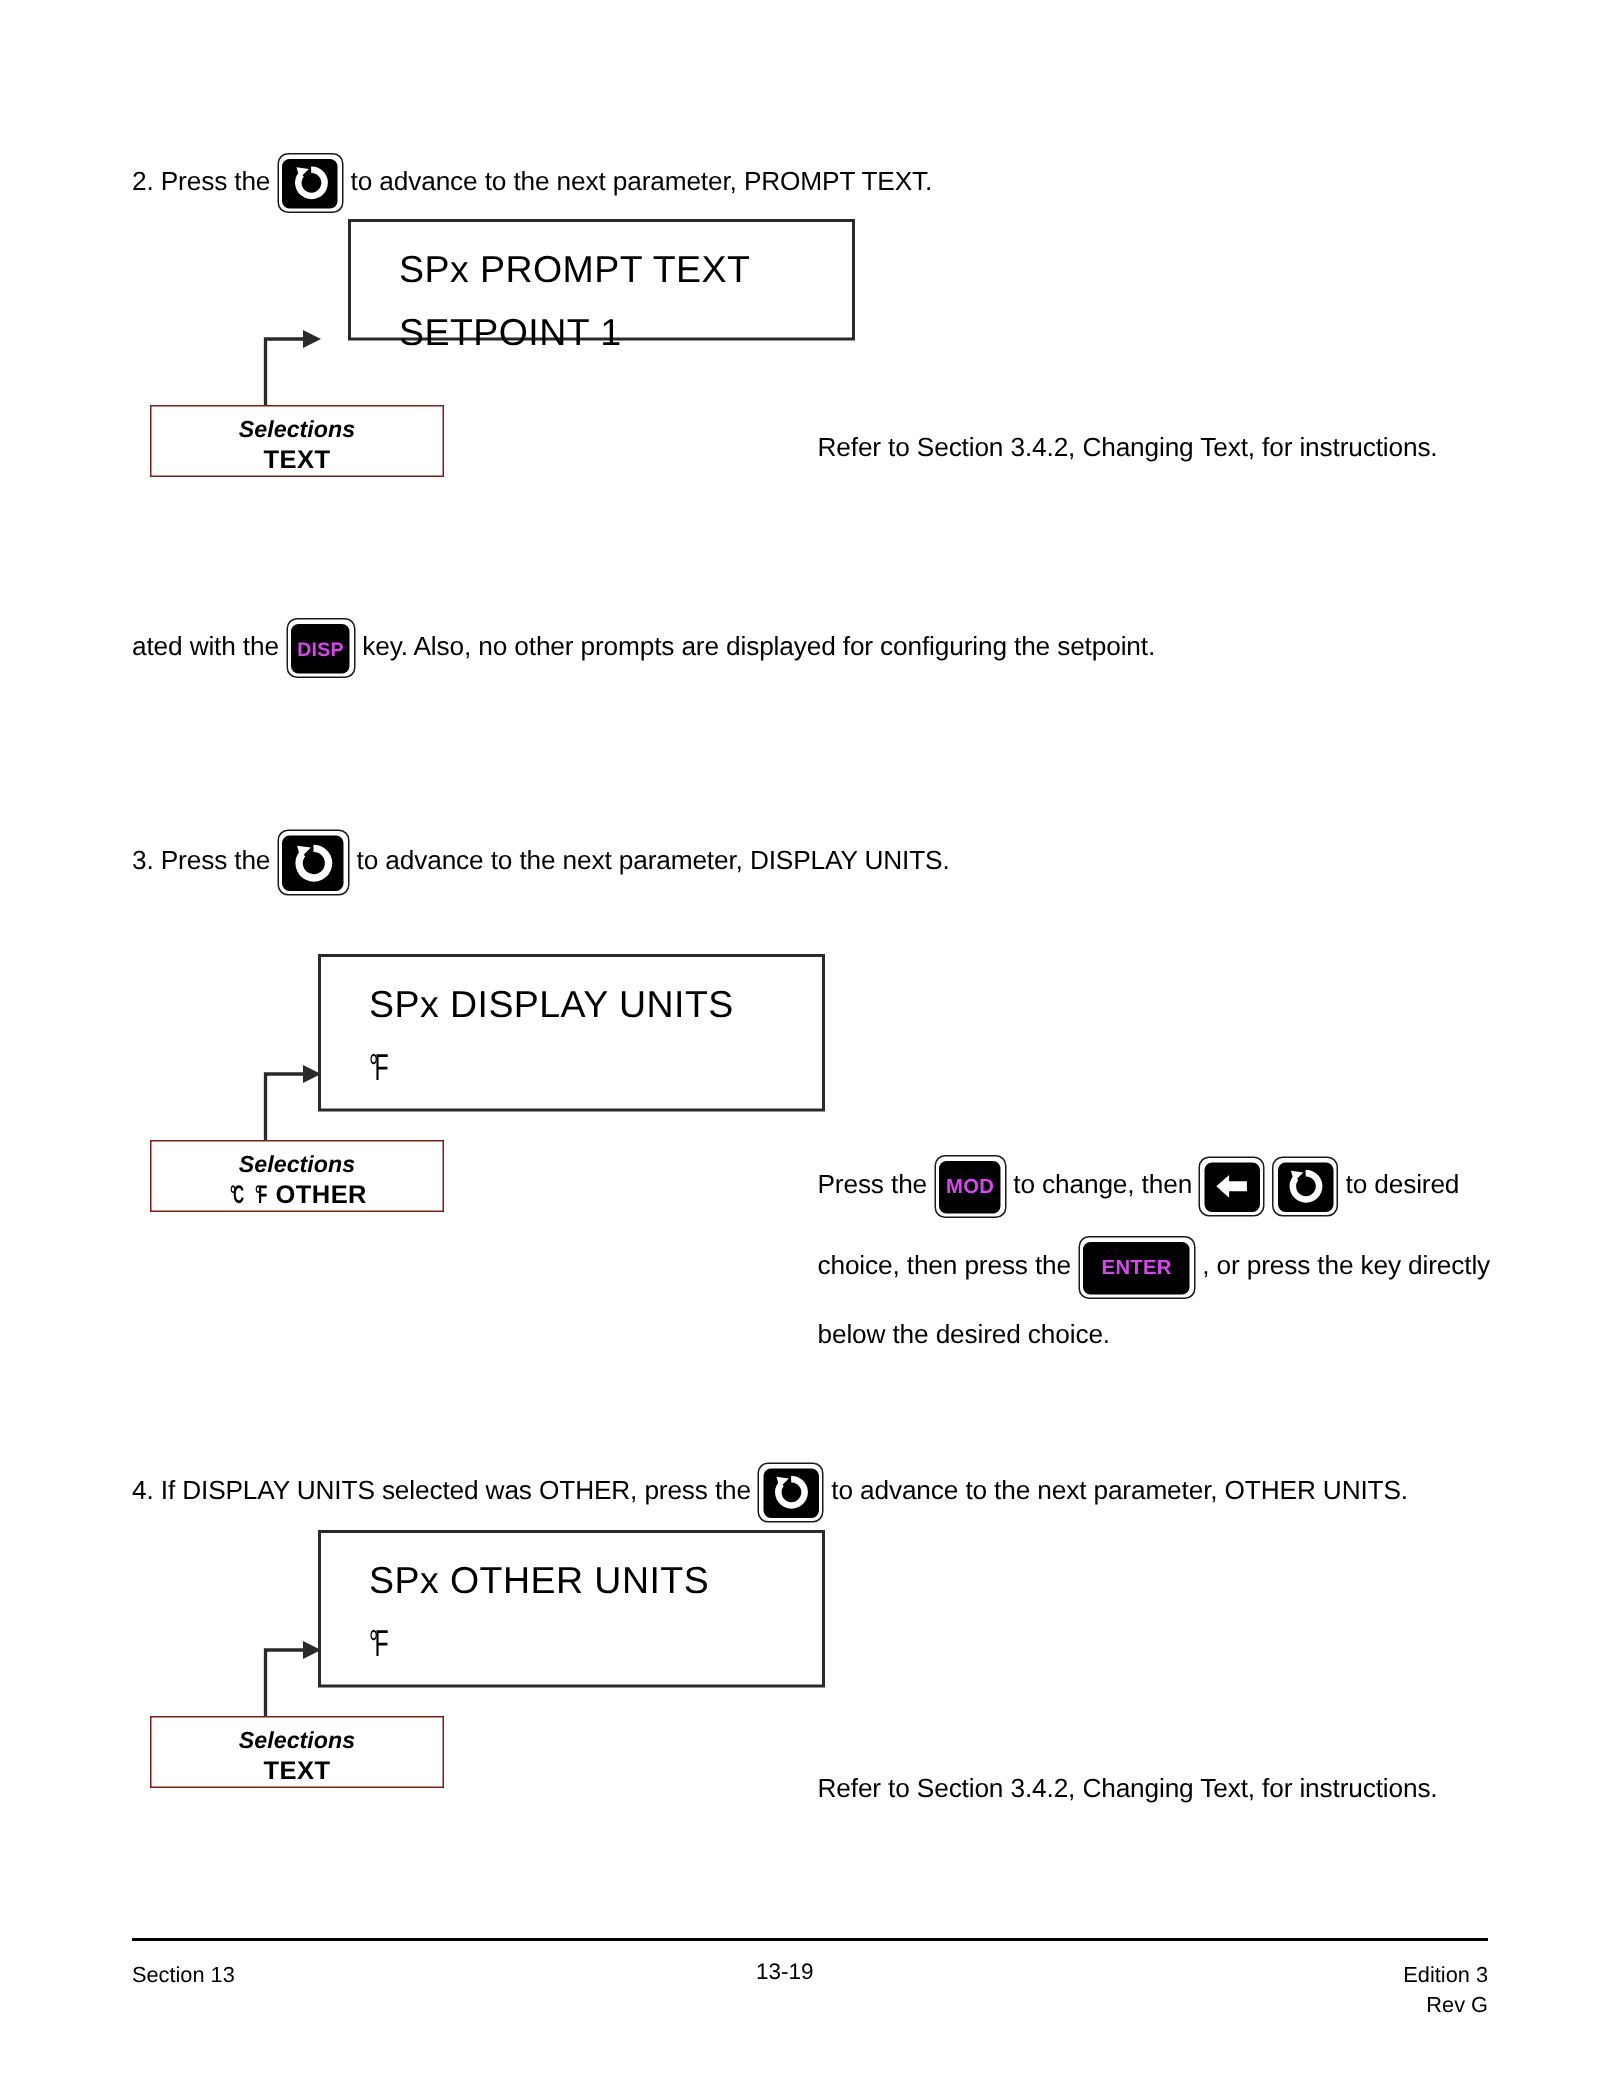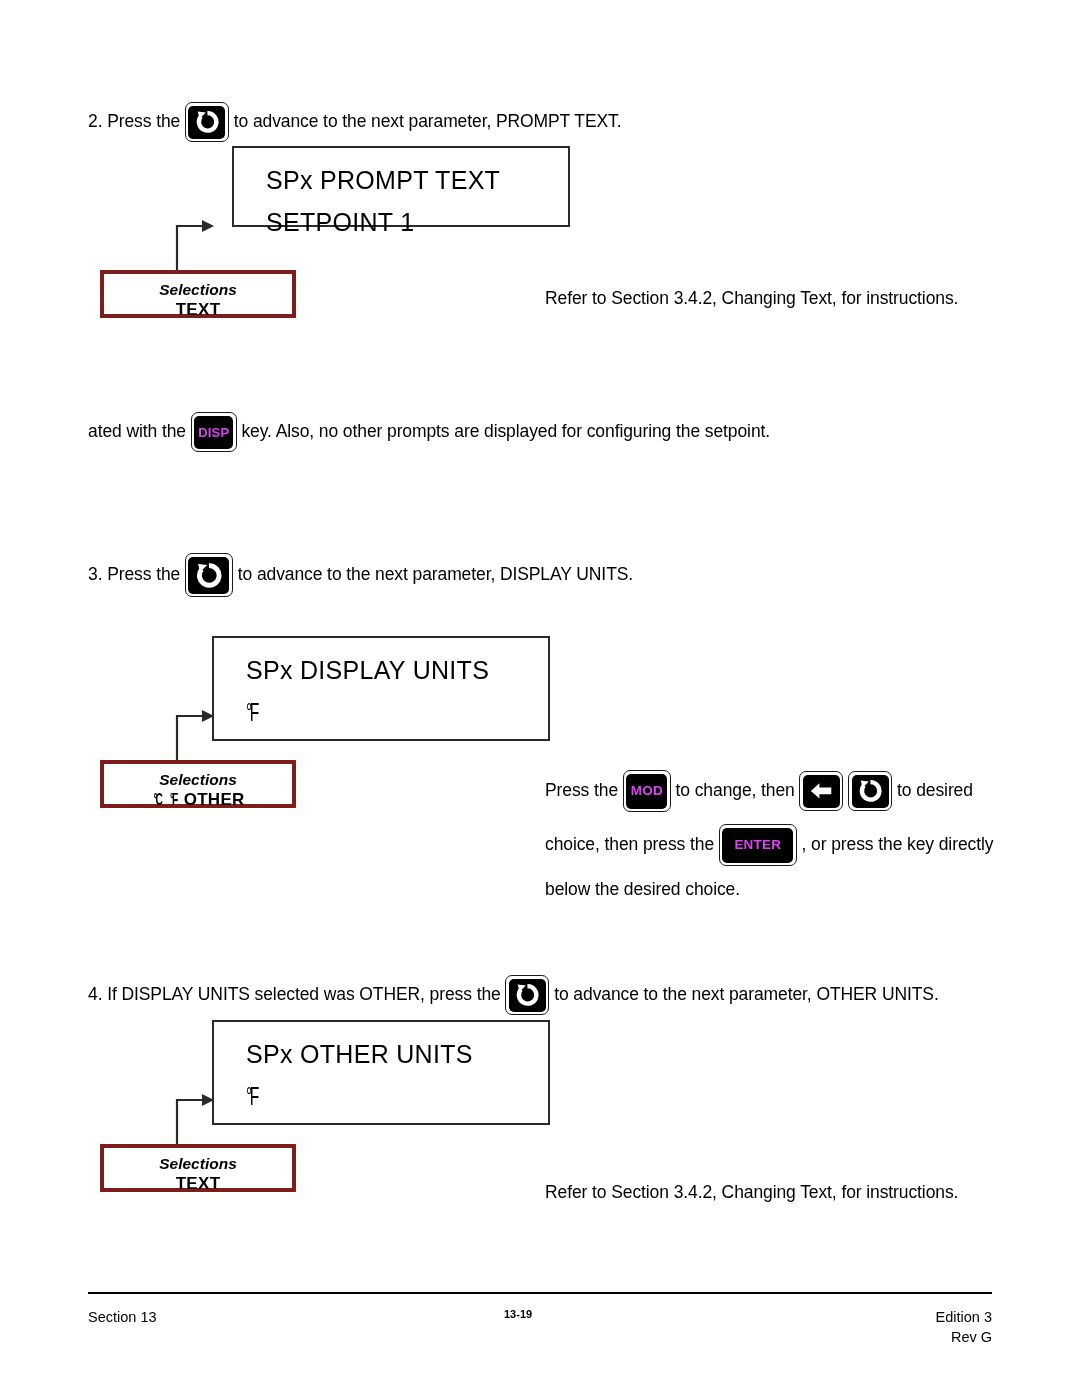--- a/index.html
+++ b/index.html
@@ -101,21 +101,21 @@
     transform-origin: left center;
     letter-spacing: -4px;
     white-space: nowrap;
   }
 
   
   .selbox {
     position: absolute;
     box-sizing: border-box;
     background: #ffffff;
-    border: 4px solid #7f1d1d;
+    border: 1px solid #7f1d1d;
     text-align: center;
     padding-top: 6px;
   }
   .selbox .sel-title {
     font-size: 15.5px;
     font-style: italic;
     font-weight: bold;
     line-height: 19px;
   }
   .selbox .sel-vals {
@@ -138,21 +138,21 @@
 
   
   .footer-rule {
     position: absolute;
     left: 88px;
     width: 904px;
     height: 0;
     border-top: 2.5px solid #000000;
   }
   .footer-txt { position: absolute; font-size: 14.5px; line-height: 19px; }
-  .footer-center { font-size: 11px; font-weight: bold; }
+  .footer-center { font-size: 15px; font-weight: normal; }
 </style>
 </head>
 <body>
 
 <div class="page">
 
   <div class="line" style="left:88px; top:102px;">
     <span>2.</span>
     <span>Press the</span>
     <span class="key key-adv">

